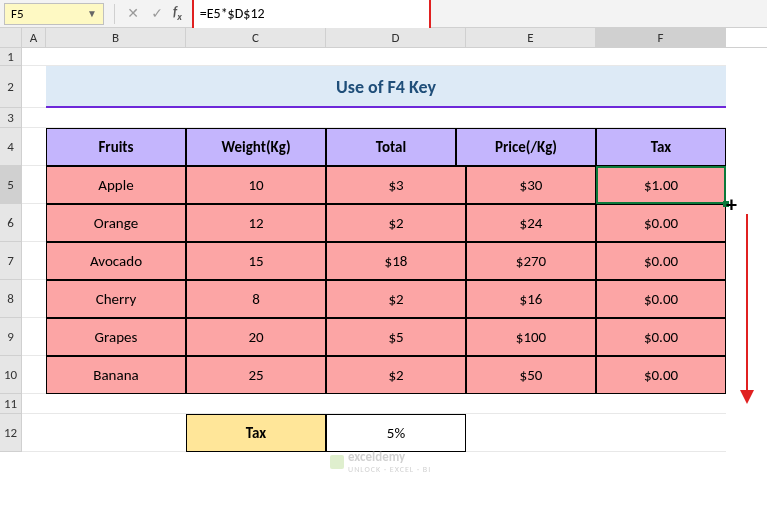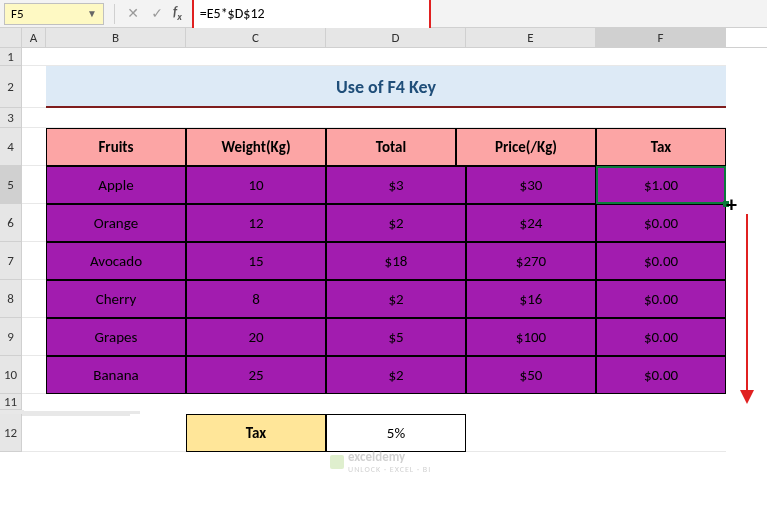--- a/index.html
+++ b/index.html
@@ -93,21 +93,21 @@
     .col-h.active {
       background: #d0d0d0;
     }
     .row {
       display: flex;
       height: 38px;
     }
     .row.r1 { height: 18px; }
     .row.r2 { height: 42px; }
     .row.r3 { height: 20px; }
-    .row.r11 { height: 20px; flex-direction: column; }
+    .row.r11 { height: 20px; }
     .row-h {
       width: 22px;
       background: #e6e6e6;
       border-right: 1px solid #d0d0d0;
       border-bottom: 1px solid #d0d0d0;
       display: flex;
       align-items: center;
       justify-content: center;
       font-size: 13px;
       color: #333;
@@ -125,33 +125,33 @@
     
     .cA { width: 24px; }
     .cB { width: 140px; }
     .cC { width: 140px; }
     .cD { width: 140px; }
     .cE { width: 130px; }
     .cF { width: 130px; }
     .title-cell {
       background: #ddeaf6;
       border-top: 1px solid #ddeaf6;
-      border-bottom: 2px solid #7f1d1d;
+      border-bottom: 2px solid #6d28d9;
       font-weight: bold;
       font-size: 18px;
       color: #1f4e79;
     }
     .hdr {
-      background: #fca5a5;
+      background: #c4b5fd;
       border: 1px solid #000;
       font-weight: bold;
     }
     .tcell {
       border: 1px solid #000;
-      background: #a21caf;
+      background: #fca5a5;
     }
     .tax-label {
       background: #ffe699;
       border: 1px solid #000;
       font-weight: bold;
     }
     .tax-val {
       border: 1px solid #000;
       position: relative;
     }

